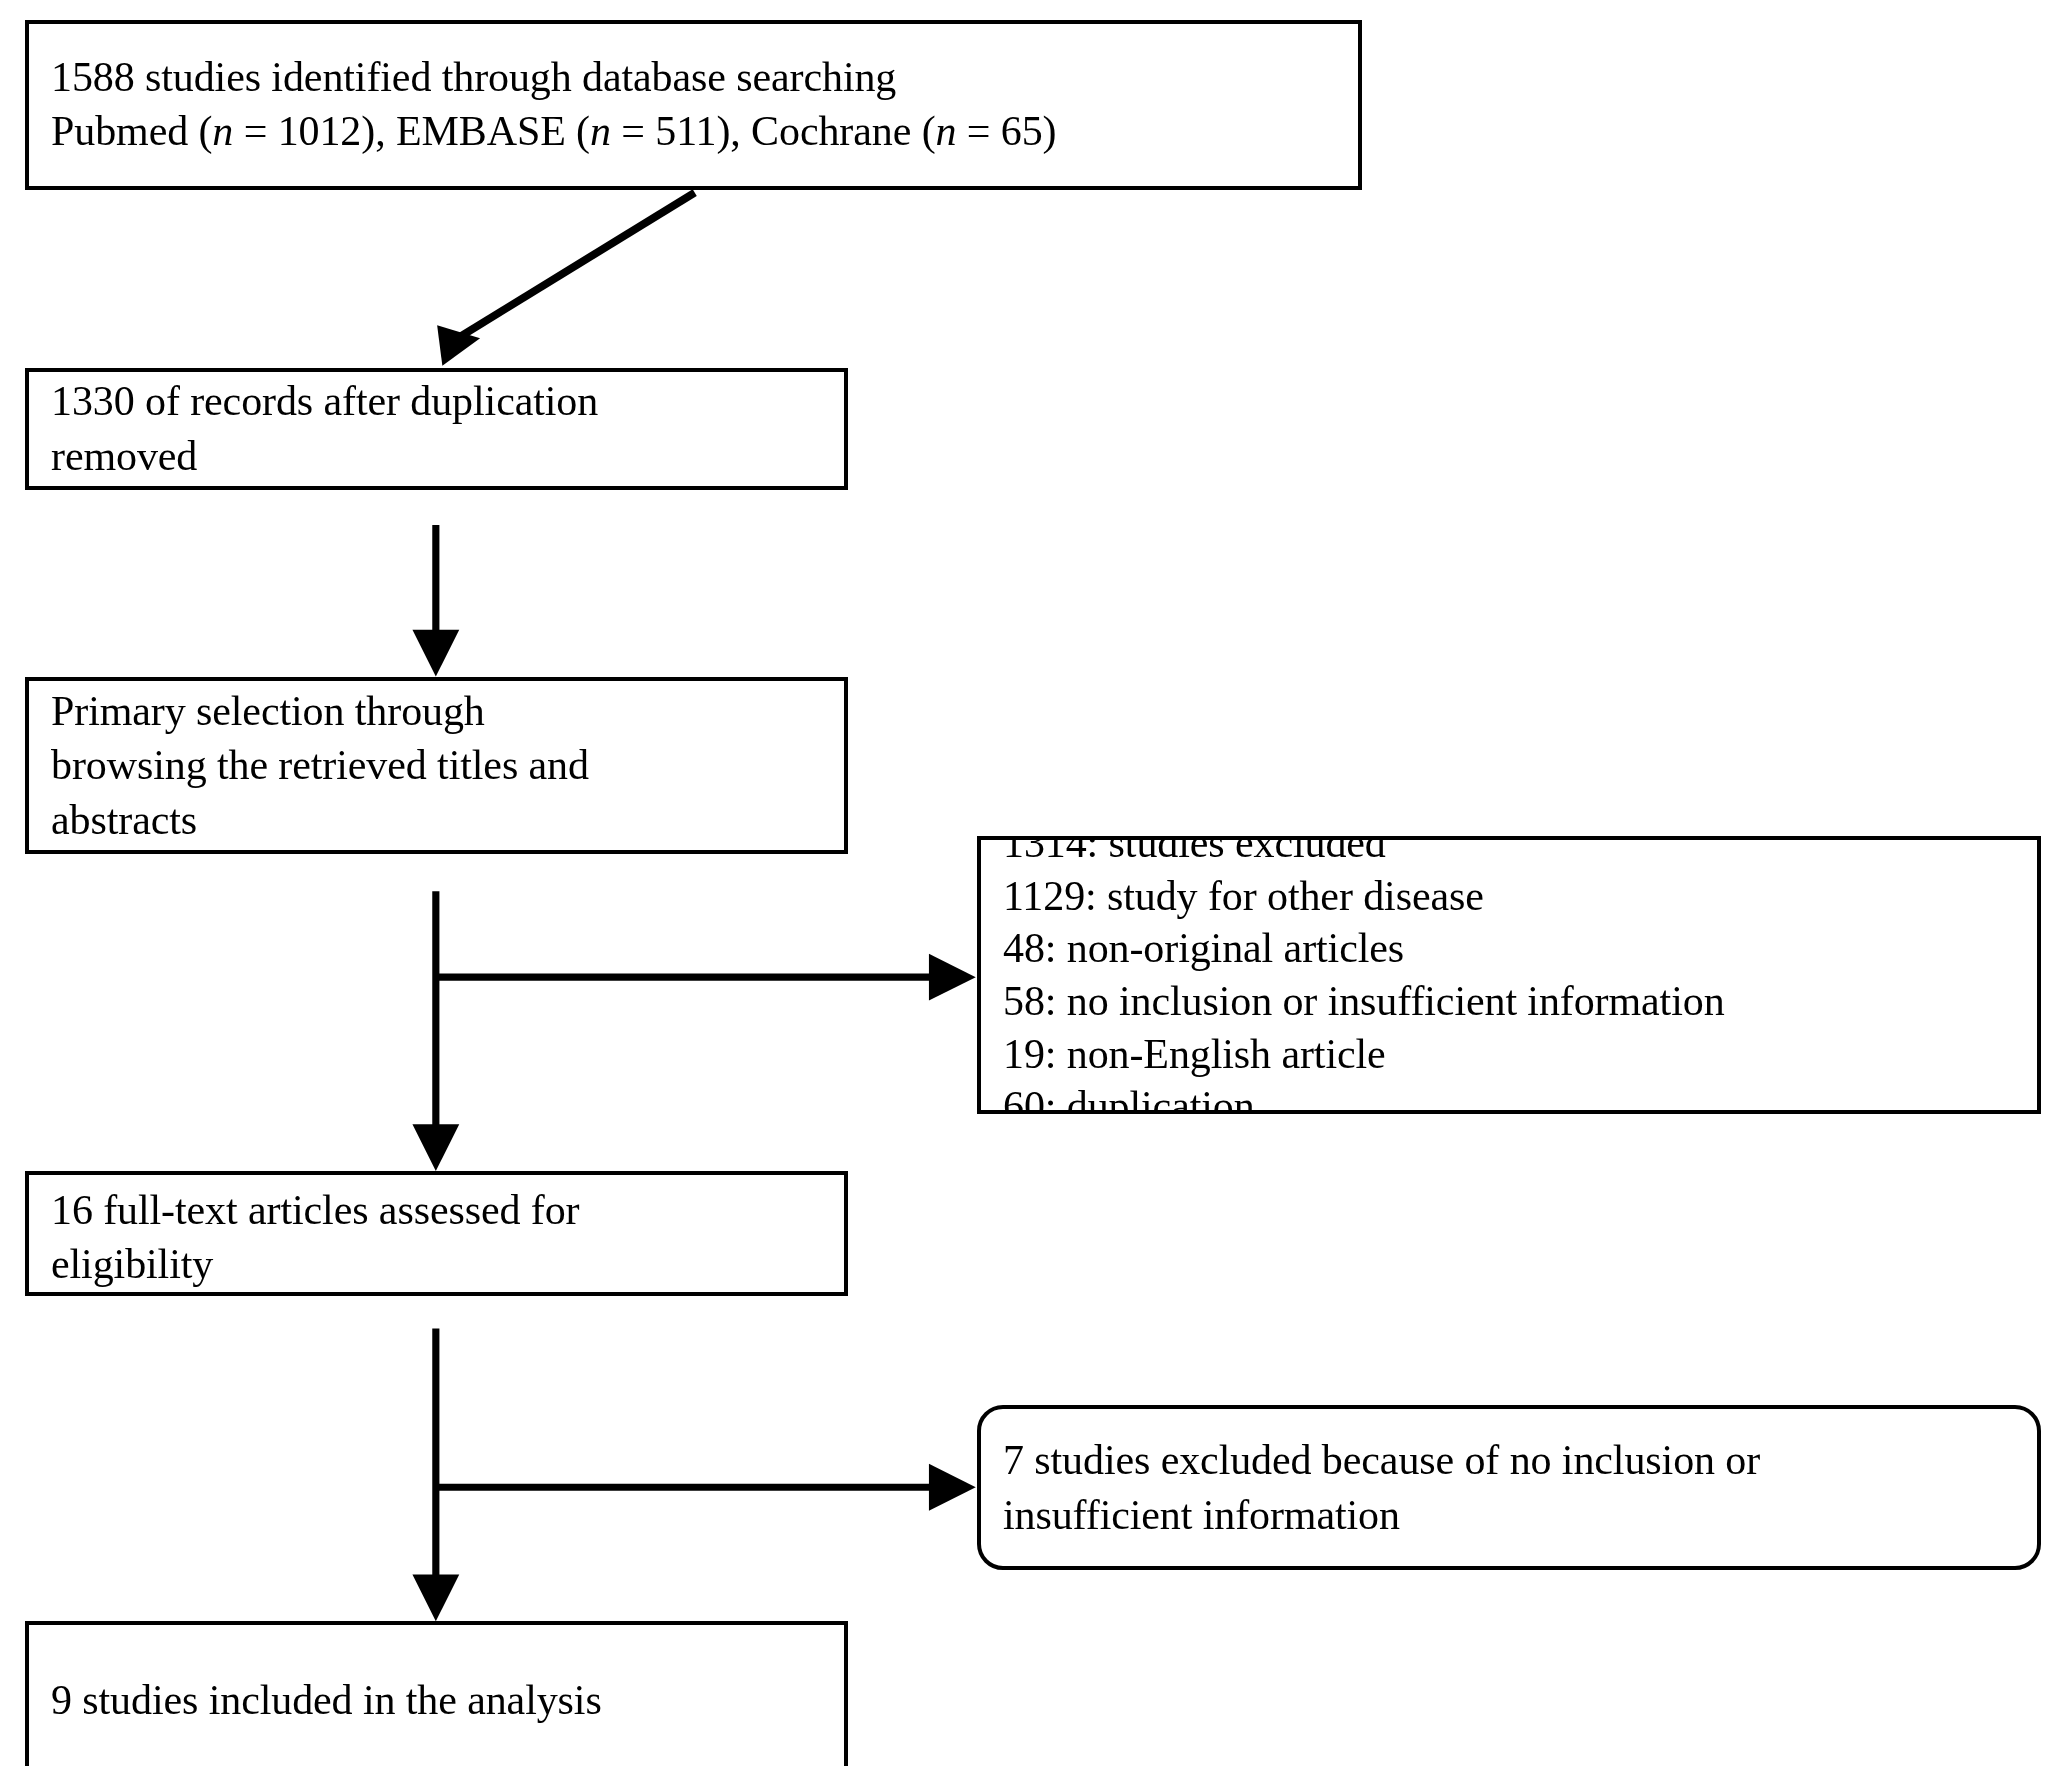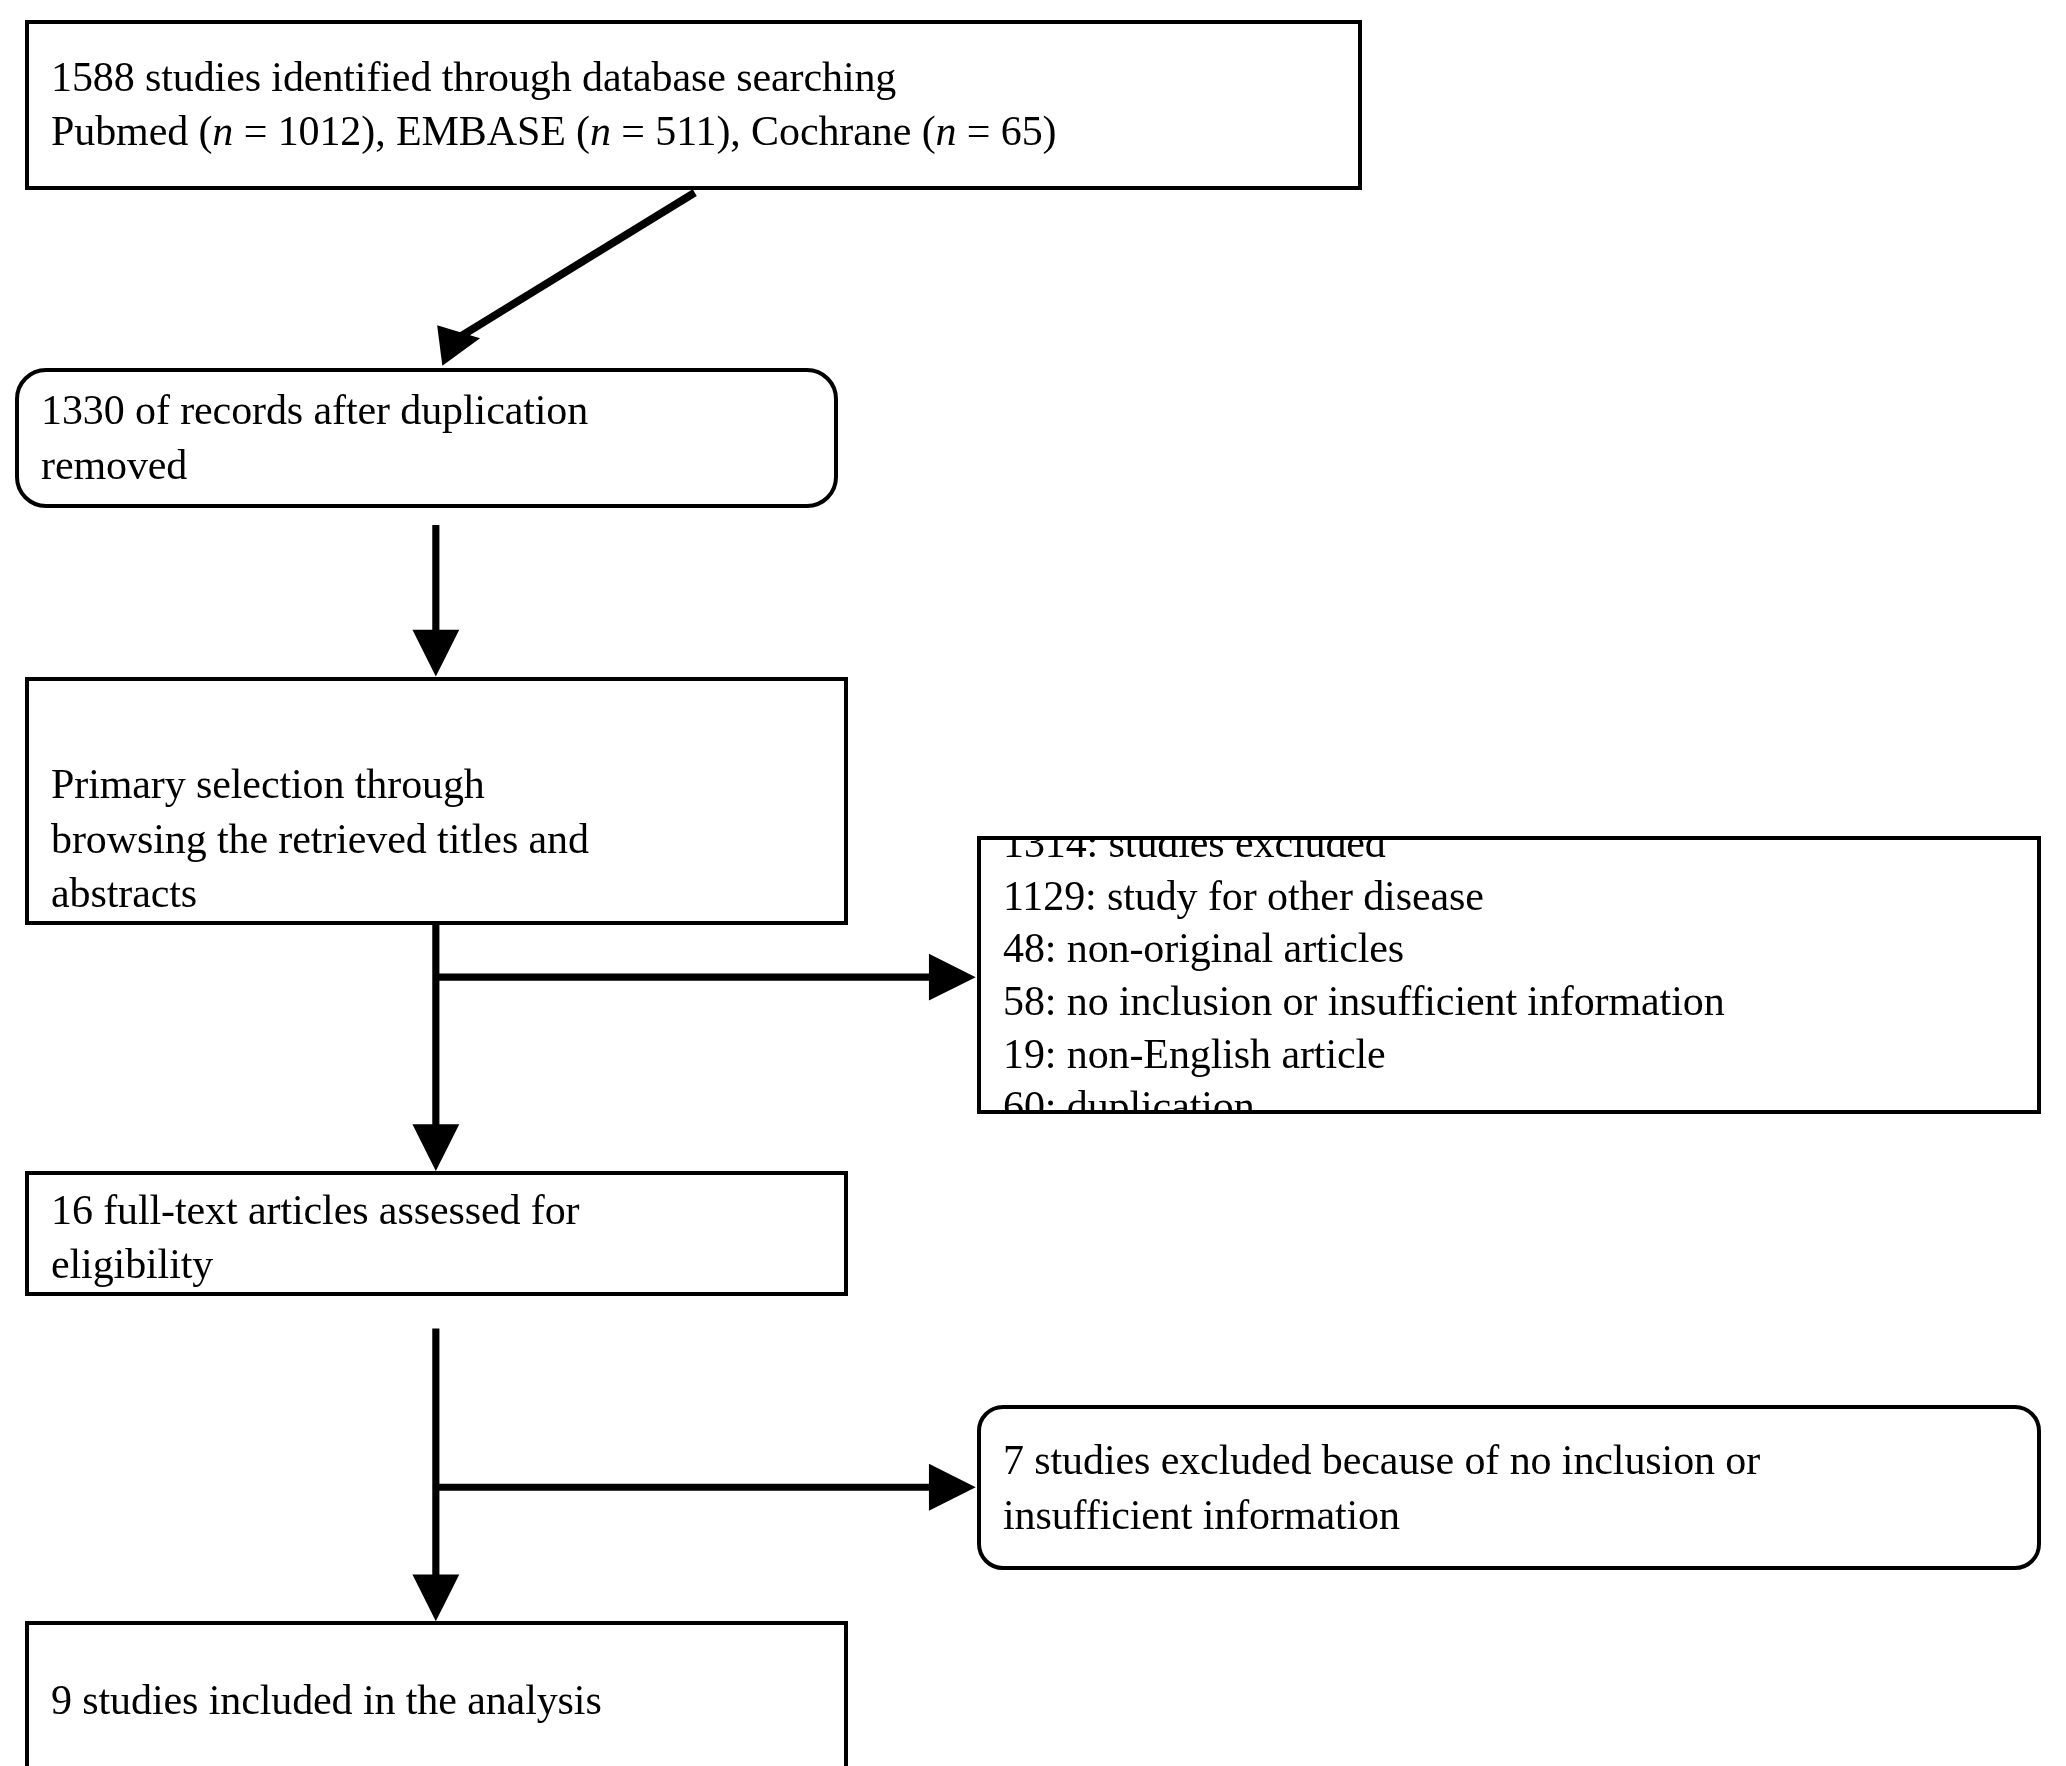--- a/index.html
+++ b/index.html
@@ -51,22 +51,22 @@
     padding-left: 22px;
   }
   .indent-1 {
     padding-left: 59px;
   }
   .n-italic {
     font-style: italic;
   }
   
   #box-identified   { left: 25px;  top: 19.5px;   width: 1337px; height: 170px; }
-  #box-deduplicated { left: 15px;  top: 368px;  width: 823px; height: 140px; border-radius: 31px; }
-  #box-primary      { left: 25px;  top: 677px; width: 823px; height: 248px; justify-content: flex-end; }
+  #box-deduplicated { left: 25px;  top: 368px;  width: 823px; height: 122px; }
+  #box-primary      { left: 25px;  top: 677px; width: 823px; height: 177px; }
   #box-fulltext     { left: 25px;  top: 1171px; width: 823px; height: 125px; justify-content: flex-end; }
   #box-included     { left: 25px;  top: 1621px; width: 823px; height: 158px; }
   
   #box-excluded-screening { left: 977px; top: 836px; width: 1064px; height: 278px; }
   #box-excluded-fulltext  { left: 977px; top: 1405px; width: 1064px; height: 165px; border-radius: 26px; }
 
   #box-excluded-screening .box-text { line-height: 1.255; }
   #box-identified .box-text { line-height: 1.28; }
 </style>
 </head>

